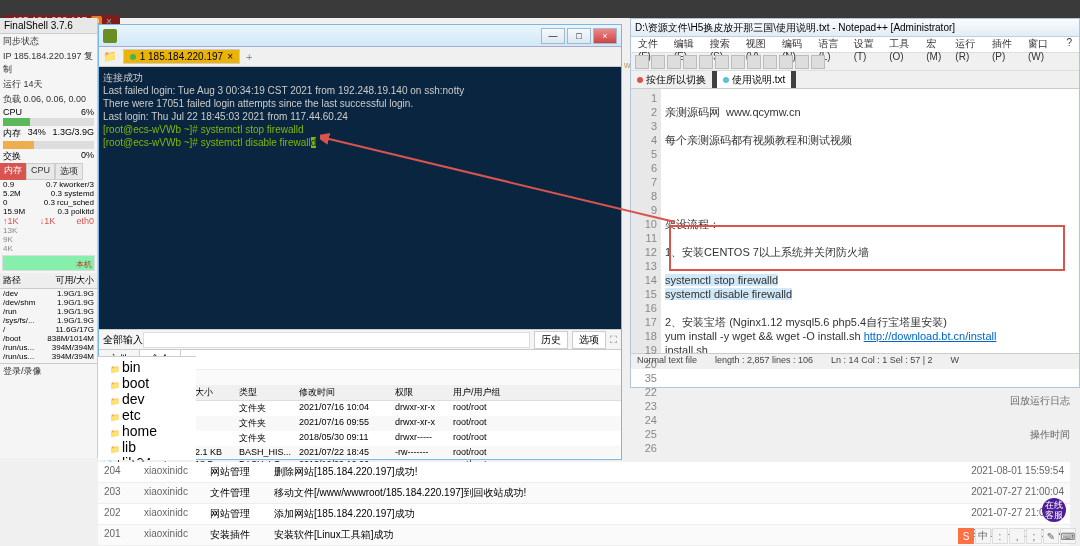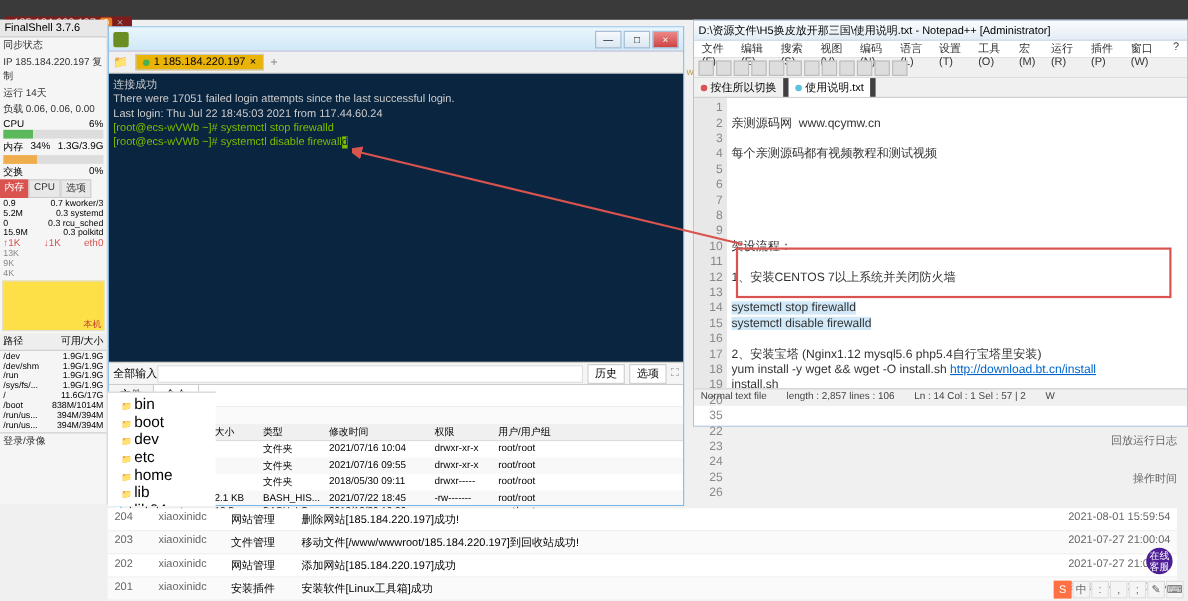--- a/index.html
+++ b/index.html
@@ -15,21 +15,21 @@
 .finalshell { position: absolute; top: 18px; left: 0; width: 98px; background: #f5f5f5; border-right: 1px solid #ccc; height: 440px; font-size: 9px; }
 .fs-title { background: #e8e8e8; padding: 2px 4px; font-size: 10px; border-bottom: 1px solid #ccc; }
 .fs-section { padding: 1px 3px; color: #333; line-height: 13px; }
 .fs-row { display: flex; justify-content: space-between; padding: 0 3px; }
 .fs-bar { height: 8px; background: linear-gradient(to right, #5cb85c 30%, #ddd 30%); margin: 1px 3px; }
 .fs-bar.orange { background: linear-gradient(to right, #f0ad4e 34%, #ddd 34%); }
 .fs-tabs { display: flex; font-size: 9px; }
 .fs-tab { padding: 1px 4px; background: #d9534f; color: #fff; }
 .fs-tab.cpu { background: #e8e8e8; color: #333; border: 1px solid #ccc; }
 .fs-proc { font-size: 8px; padding: 0 3px; display: flex; justify-content: space-between; }
-.fs-chart { height: 46px; border: 1px solid #ddd; margin: 2px; background: #fde047; position: relative; }
+.fs-chart { height: 16px; border: 1px solid #ddd; margin: 2px; background: #86efac; position: relative; }
 .fs-disk-hdr { display: flex; justify-content: space-between; padding: 1px 3px; border-bottom: 1px solid #ccc; background: #eee; }
 .fs-disk-row { display: flex; justify-content: space-between; padding: 0 3px; font-size: 8px; }
 
 
 .terminal-window { position: absolute; top: 24px; left: 98px; width: 524px; height: 436px; border: 1px solid #79b7e7; background: #fff; }
 .term-titlebar { background: linear-gradient(#eaf5fc, #d0e8f7); height: 22px; display: flex; align-items: center; padding: 0 4px; border-bottom: 1px solid #aac; }
 .term-icon { width: 14px; height: 14px; background: #6b8e23; border-radius: 2px; margin-right: 4px; }
 .term-btns { margin-left: auto; display: flex; gap: 2px; }
 .term-btn { width: 24px; height: 16px; border: 1px solid #a0b8d0; background: linear-gradient(#f5f9fc, #dce8f2); font-size: 9px; text-align: center; line-height: 14px; }
 .term-btn.close { background: linear-gradient(#e88,#c44); color: #fff; }
@@ -222,20 +222,21 @@
     <span style="color:#5b9bd5;margin-right:6px">📁</span>
     <div class="term-tab">
         <span class="dot"></span>
         <span>1 185.184.220.197</span>
         <span>×</span>
       </div>
     <span style="margin-left:6px;color:#888">+</span>
   </div>
   <div class="term-body">
     <div>连接成功</div>
+    <div>Last failed login: Tue Aug  3 00:34:19 CST 2021 from 192.248.19.140 on ssh:notty</div>
     <div>There were 17051 failed login attempts since the last successful login.</div>
     <div>Last login: Thu Jul 22 18:45:03 2021 from 117.44.60.24</div>
     <div class="g">[root@ecs-wVWb ~]#   systemctl stop firewalld</div>
     <div class="g"><span>[root@ecs-wVWb ~]#   systemctl disable firewall</span><span class="cursor">d</span></div>
   </div>
   <div class="term-input-row">
     <span>全部输入</span>
     <input style="">
     <button class="term-input-btn">历史</button>
     <button class="term-input-btn">选项</button>

